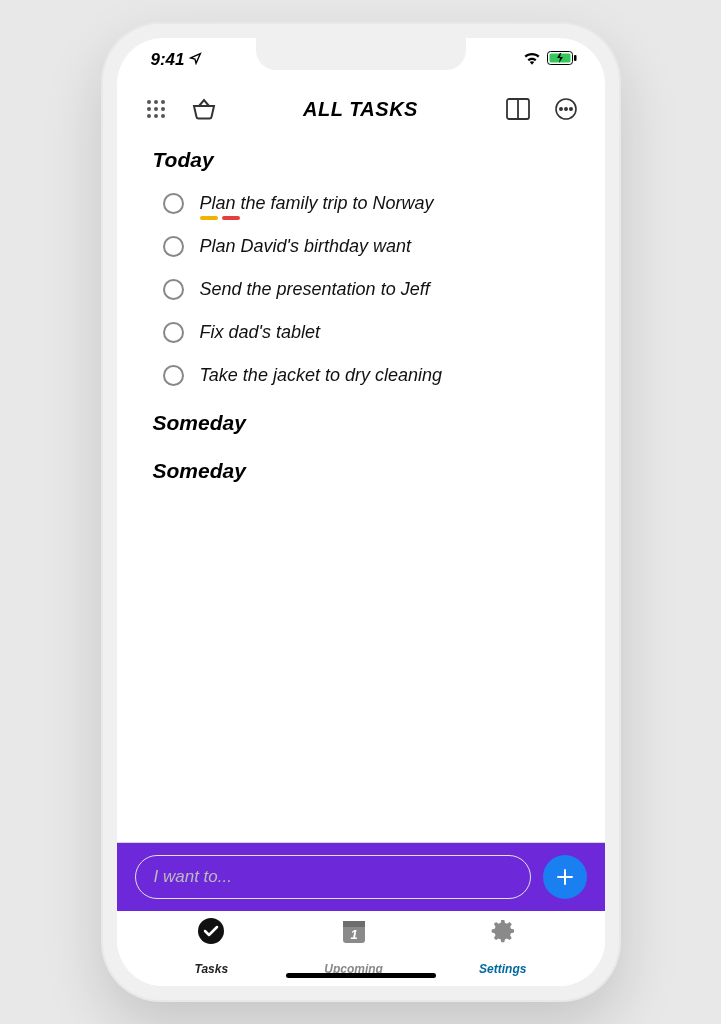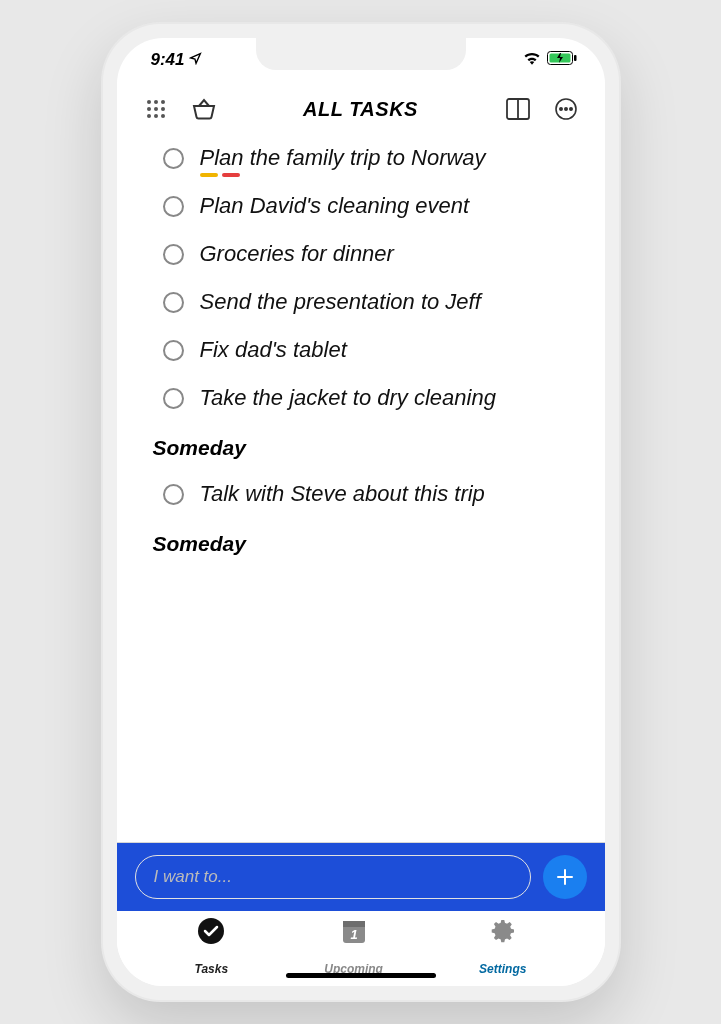--- a/index.html
+++ b/index.html
@@ -87,21 +87,21 @@
     cursor: pointer;
   }
   .task-circle {
     width: 21px; height: 21px;
     border: 2px solid #888;
     border-radius: 50%;
     flex-shrink: 0;
     margin-right: 16px;
   }
   .task-text {
-    font-size: 22px;
+    font-size: 18px;
     color: #111;
     position: relative;
   }
   .tag-underline {
     position: absolute;
     left: 0;
     bottom: -6px;
     display: flex;
     gap: 4px;
   }
@@ -109,21 +109,21 @@
     width: 18px;
     height: 4px;
     border-radius: 2px;
   }
   .input-bar {
     border-top: 1px solid #d6d6d6;
     padding: 12px 18px;
     display: flex;
     align-items: center;
     gap: 12px;
-    background: #1d4ed8;
+    background: #6d28d9;
   }
   .input-field {
     flex: 1;
     border: 1px solid #e2e2e2;
     border-radius: 22px;
     height: 44px;
     padding: 0 18px;
     font-size: 17px;
     color: #bbb;
     display: flex;
@@ -228,52 +228,45 @@
               <circle cx="12" cy="12" r="10"></circle>
               <circle cx="7" cy="12" r="1.2" fill="#333"></circle>
               <circle cx="12" cy="12" r="1.2" fill="#333"></circle>
               <circle cx="17" cy="12" r="1.2" fill="#333"></circle>
             </svg>
         </div>
       </div>
     </div>
 
     <div class="content" id="sections-root">
+        <div class="section-header">Today</div>
         <div class="task">
           <div class="task-circle"></div>
           <div class="task-text">Plan the family trip to Norway<div class="tag-underline">
               <div class="tag-dash" style="background: rgb(240, 180, 0);"></div>
               <div class="tag-dash" style="background: rgb(229, 62, 62);"></div>
             </div></div>
         </div>
         <div class="task">
           <div class="task-circle"></div>
-          <div class="task-text">Plan David's cleaning event</div>
-        </div>
-        <div class="task">
-          <div class="task-circle"></div>
-          <div class="task-text">Groceries for dinner</div>
+          <div class="task-text">Plan David's birthday want</div>
         </div>
         <div class="task">
           <div class="task-circle"></div>
           <div class="task-text">Send the presentation to Jeff</div>
         </div>
         <div class="task">
           <div class="task-circle"></div>
           <div class="task-text">Fix dad's tablet</div>
         </div>
         <div class="task">
           <div class="task-circle"></div>
           <div class="task-text">Take the jacket to dry cleaning</div>
         </div>
         <div class="section-header">Someday</div>
-        <div class="task">
-          <div class="task-circle"></div>
-          <div class="task-text">Talk with Steve about this trip</div>
-        </div>
         <div class="section-header">Someday</div>
       </div>
 
     <div class="input-bar">
       <div class="input-field">
         <span>I want to...</span>
       </div>
       <div class="add-btn">
         <svg width="20" height="20" viewBox="0 0 20 20">
             <line x1="10" y1="3" x2="10" y2="17" stroke="#fff" stroke-width="2" stroke-linecap="round"></line>

